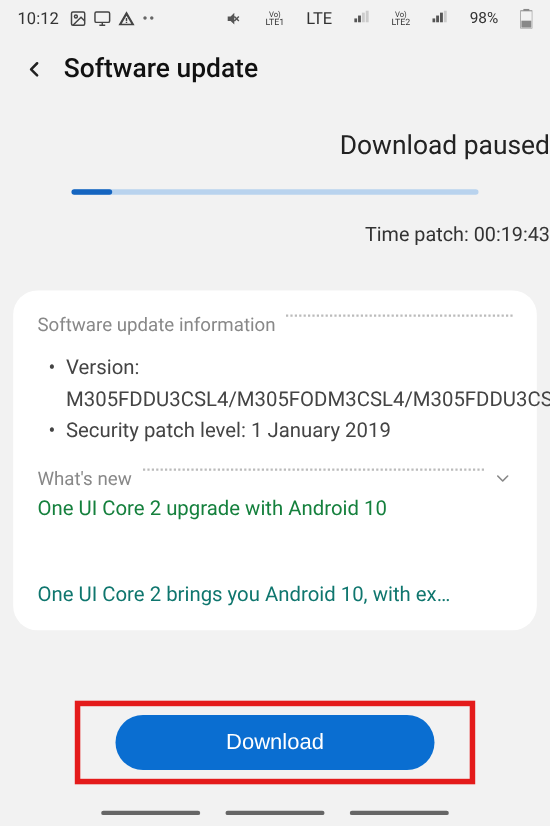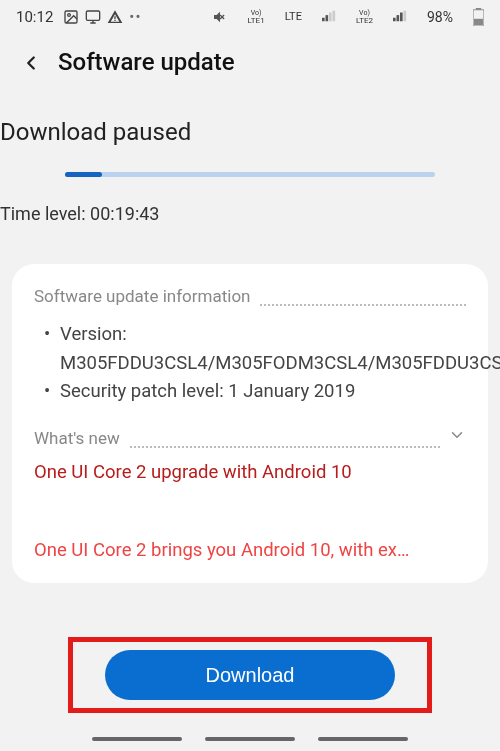--- a/index.html
+++ b/index.html
@@ -29,52 +29,52 @@
 .header {
   display: flex;
   padding: 18px 20px 10px 16px;
 }
 .back-btn {
   width: 30px; height: 30px;
   display: flex; align-items: center; justify-content: center;
   margin-right: 12px;
 }
 .title { font-size: 24px; font-weight: 500; color: #111; }
-.status-section { text-align: left; padding: 30px 0 10px; }
+.status-section { text-align: right; padding: 30px 0 10px; }
 .dl-status { font-size: 24px; color: #222; font-weight: 400; margin-bottom: 26px; }
 .progress-track {
   width: 370px; height: 5px; margin: 0 auto 26px;
   background: #b9d3ee; border-radius: 3px; position: relative;
 }
 .progress-fill {
   position: absolute; left: 0; top: 0; height: 100%;
   width: 10%; background: #1565c0; border-radius: 3px;
 }
 .time-left { font-size: 18px; color: #333; }
 .card {
   background: #fff;
   border-radius: 22px;
   margin: 30px 12px 0;
   padding: 22px 22px 18px;
 }
-.sec-row { display: flex; align-items: flex-end; margin-bottom: 14px; }
+.sec-row { display: flex; align-items: flex-start; margin-bottom: 14px; }
 .sec-title { font-size: 17px; color: #888; margin-right: 10px; white-space: nowrap; }
 .dots { flex: 1; border-bottom: 2px dotted #bbb; height: 1px; }
 .info-list { list-style: none; padding-left: 10px; margin-bottom: 20px; }
 .info-list li {
   font-size: 18.5px; color: #444; line-height: 1.55;
   position: relative; padding-left: 16px;
 }
 .info-list li::before {
   content: "•"; position: absolute; left: 0; color: #444;
 }
 .chev { margin-left: 8px; color: #888; }
-.wn-sec .sec-row { margin-bottom: 10px; }
-.wn-text { font-size: 18.5px; color: #b91c1c; line-height: 1.6; margin-bottom: 28px; }
-.wn-text2 { font-size: 18.5px; color: #ef4444; line-height: 1.6; white-space: nowrap; overflow: hidden; text-overflow: ellipsis; margin-top: 48px; }
+.wn-sec .sec-row { margin-bottom: 0; }
+.wn-text { font-size: 18.5px; color: #15803d; line-height: 1.6; margin-bottom: 28px; }
+.wn-text2 { font-size: 18.5px; color: #0f766e; line-height: 1.6; white-space: nowrap; overflow: hidden; text-overflow: ellipsis; margin-top: 48px; }
 .bottom-area {
   position: absolute; bottom: 10px; left: 0; right: 0;
   padding: 0 20px;
 }
 .highlight-box {
   border: 5px solid #e41b1b;
   padding: 8px 32px;
   margin: 0 48px 18px;
 }
 .dl-btn {
@@ -119,21 +119,21 @@
   <div class="status-right">
     <span class="ic">
       <svg width="16" height="16" viewBox="0 0 24 24" fill="#555">
           <path d="M3 9v6h4l5 5V4L7 9H3zm13.59 3l2.3-2.3-1.42-1.4L15.17 10.6l-2.3-2.3-1.4 1.42 2.3 2.3-2.3 2.3 1.4 1.4 2.3-2.3 2.3 2.3 1.42-1.4L16.59 12z"></path>
         </svg>
     </span>
     <span style="display:inline-flex;flex-direction:column;align-items:center;">
       <span class="mini" style="font-size:7px;">Vo)</span>
       <span class="mini">LTE1</span>
     </span>
-    <span class="mini" style="font-size:11px;">LTE</span>
+    <span class="mini" style="font-size:15px;">LTE</span>
     <span class="sig">
       <svg width="14" height="12" viewBox="0 0 16 12">
           <rect x="0" y="8" width="3" height="4" fill="#555"></rect>
           <rect x="4" y="5" width="3" height="7" fill="#555"></rect>
           <rect x="8" y="2" width="3" height="10" fill="#ccc"></rect>
           <rect x="12" y="0" width="3" height="12" fill="#ccc"></rect>
         </svg>
     </span>
     <span style="display:inline-flex;flex-direction:column;align-items:center;">
       <span class="mini" style="font-size:7px;">Vo)</span>
@@ -165,21 +165,21 @@
       </svg>
   </div>
   <div class="title">Software update</div>
 </div>
 
 <div class="status-section">
   <div class="dl-status">Download paused</div>
   <div class="progress-track">
     <div class="progress-fill"></div>
   </div>
-  <div class="time-left">Time level: 00:19:43</div>
+  <div class="time-left">Time patch: 00:19:43</div>
 </div>
 
 <div class="card">
   <div class="sec-row">
     <span class="sec-title">Software update information</span>
     <span class="dots"></span>
   </div>
   <ul class="info-list">
     <li>Version: M305FDDU3CSL4/M305FODM3CSL4/M305FDDU3CSL1</li>
     <li>Security patch level: 1 January 2019</li>

